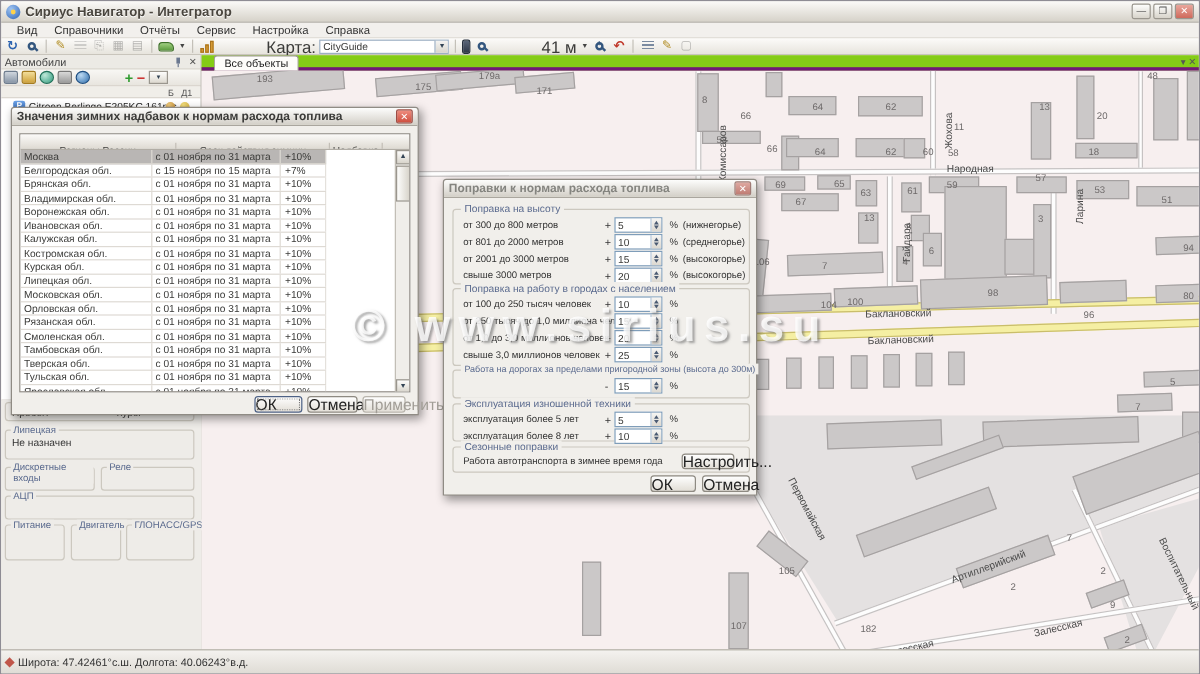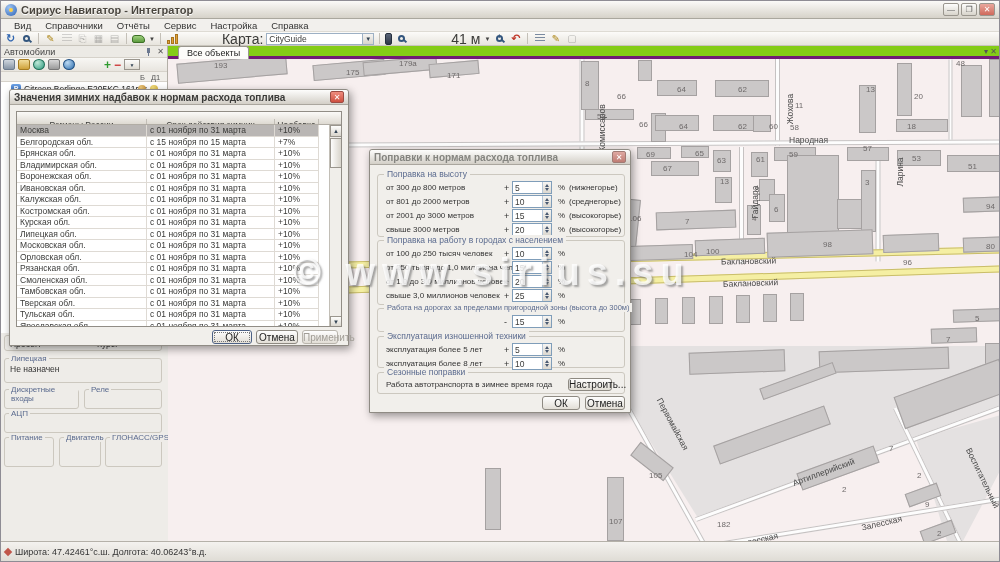--- a/index.html
+++ b/index.html
@@ -103,30 +103,30 @@
     border-radius:3px 3px 0 0;display:flex;align-items:center;padding:0 4px;}
   .dlg-title .txt{font-size:10px;font-weight:bold;color:#3a3a38;}
   .dlg-title .xbtn{margin-left:auto;width:14px;height:12px;border-radius:2px;border:1px solid #9c4c44;
     background:linear-gradient(#ef8d7f,#ce4f3f);color:#fff;font-size:8px;font-weight:bold;text-align:center;line-height:11px;}
   #dlg2 .dlg-title .txt{color:#84847f;}
   #dlg2 .dlg-title .xbtn{background:linear-gradient(#dfa9a2,#bf7c73);border-color:#a07b75;}
   
   #wtable{position:absolute;left:6px;top:21px;width:326px;height:216px;background:#fff;border:1px solid #918d86;overflow:hidden;}
   #wt-head{display:flex;height:13px;background:linear-gradient(#fbfaf8,#dedad2);border-bottom:1px solid #b1ada5;}
   #wt-head div{font-size:8.5px;text-align:center;line-height:13px;border-right:1px solid #c2beb6;color:#3b3b39;overflow:hidden;margin-top:7px;}
-  #wt-body{position:absolute;left:0;top:13px;width:302px;height:203px;overflow:hidden;}
+  #wt-body{position:absolute;left:0;top:13px;width:255px;height:203px;overflow:hidden;}
   .wrow{display:flex;height:11.5px;border-bottom:1px solid #dedad4;}
   .wrow div{font-size:8.5px;line-height:11px;padding-left:3px;border-right:1px solid #dedad4;white-space:nowrap;overflow:hidden;}
   .wrow.sel{background:#b9b6b4;}
   .c1{width:130px;} .c2{width:128px;} .c3{width:44px;}
   #wt-scroll{position:absolute;right:0;top:13px;width:12px;height:203px;background:#f0eeea;border-left:1px solid #c2beb6;}
   .sbtn{position:absolute;left:0;width:12px;height:12px;background:linear-gradient(#fdfdfc,#d8d4cb);border:1px solid #9a968e;font-size:6px;text-align:center;line-height:10px;color:#345;}
   #wt-thumb{position:absolute;left:0;top:13px;width:12px;height:30px;background:linear-gradient(90deg,#fdfdfc,#d8d4cb);border:1px solid #9a968e;}
   .dbtn{position:absolute;height:14px;background:linear-gradient(#fefefe,#e2ded6);border:1px solid #8e8a82;
-    border-radius:3px;font-size:10px;text-align:center;line-height:13px;color:#222;}
+    border-radius:3px;font-size:13px;text-align:left;line-height:13px;color:#222;}
   .dbtn.focus{outline:1px dotted #777;outline-offset:-3px;border-color:#4d6185;}
   .dbtn.dis{color:#a19d96;border-color:#b9b5ad;}
   
   .cgroup{position:absolute;left:7px;width:248px;border:1px solid #ccc8bf;border-radius:3px;}
   .cgroup .leg{position:absolute;left:6px;top:-6px;background:#f1efeb;padding:0 3px;font-size:8.5px;color:#5a6a8e;white-space:nowrap;}
   .cgroup .leg.small{font-size:7.5px;}
   .crow{position:absolute;left:0;width:100%;height:13px;}
   .crow .clab{position:absolute;left:8px;top:2px;font-size:8px;color:#333;white-space:nowrap;}
   .crow .csign{position:absolute;left:126px;top:2px;font-size:9px;color:#333;}
   .spin{position:absolute;left:134px;top:0;width:40px;height:13px;background:#fff;border:1px solid #7f9db9;}

